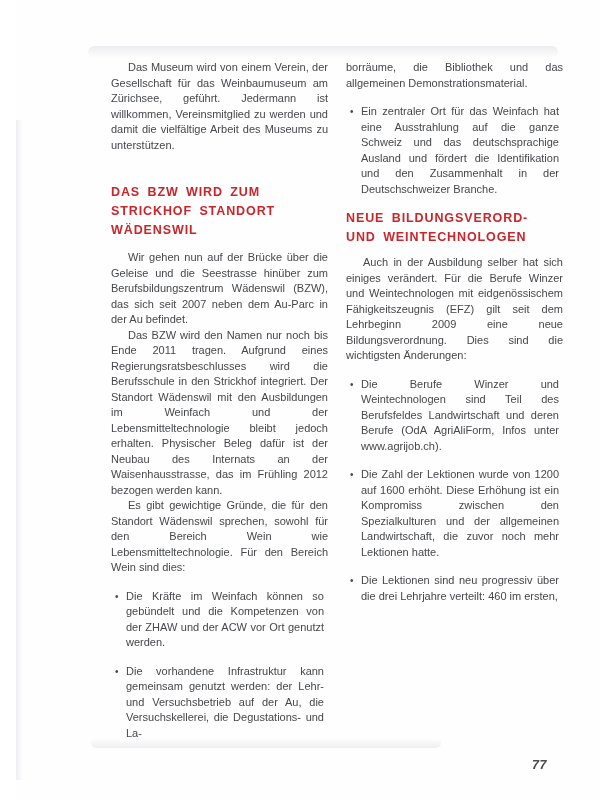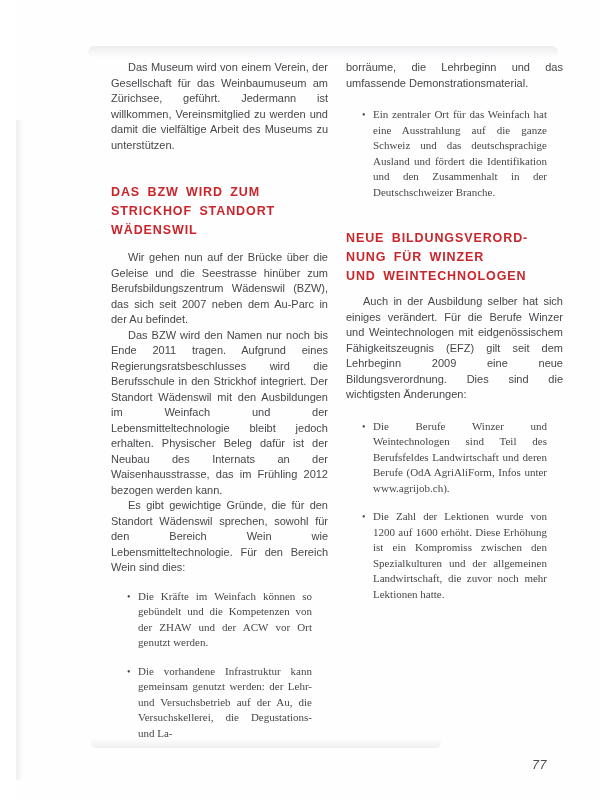--- a/index.html
+++ b/index.html
@@ -50,43 +50,43 @@
     color:var(--accent-red);
     font-size:12.5px;
     line-height:19px;
     font-weight:700;
     letter-spacing:0.9px;
     word-spacing:3px;
     text-align:left;
   }
   .heading .hline{display:block;}
   .heading-left{margin-top:30px;margin-bottom:10px;}
-  .heading-right{margin-top:29px;margin-bottom:8px;}
+  .heading-right{margin-top:12px;margin-bottom:8px;}
   ul.bullets{
     list-style:none;
-    margin:16px;padding:0;font-family:Liberation Serif, serif;
+    margin:4px;padding:0;
   }
   ul.bullets li{
     margin-top:13px;
     padding-left:11px;
     position:relative;
   }
   ul.bullets li::before{
     content:"\2022";
     position:absolute;
     left:0;top:0;
     font-size:10px;
   }
   ul.bullets.first-gap{margin-top:5px;}
   .cont-gap{margin-top:7px;}
   .page-number{
     position:absolute;
     left:516px;top:758px;
     font-size:12.5px;
-    font-weight:400;
+    font-weight:700;
     font-style:italic;
     color:var(--page-number);
     letter-spacing:0.5px;
   }
 </style>
 </head>
 <body>
 
 <div class="sheet">
 
@@ -107,35 +107,35 @@
     <p class="body indent">Das BZW wird den Namen nur noch bis Ende 2011 tragen. Aufgrund eines Regierungsratsbeschlusses wird die Berufsschule in den Strickhof integriert. Der Standort Wädenswil mit den Ausbildungen im Weinfach und der Lebensmitteltechnologie bleibt jedoch erhalten. Physischer Beleg dafür ist der Neubau des Internats an der Waisenhausstrasse, das im Frühling 2012 bezogen werden kann.</p>
     <p class="body indent">Es gibt gewichtige Gründe, die für den Standort Wädenswil sprechen, sowohl für den Bereich Wein wie Lebensmitteltechnologie. Für den Bereich Wein sind dies:</p>
 
     <ul class="bullets first-gap">
       <li>Die Kräfte im Weinfach können so gebündelt und die Kompetenzen von der ZHAW und der ACW vor Ort genutzt werden.</li>
       <li>Die vorhandene Infrastruktur kann gemeinsam genutzt werden: der Lehr- und Versuchsbetrieb auf der Au, die Versuchskellerei, die Degustations- und La-</li>
     </ul>
   </div>
 
   <div class="col col-right">
-    <p class="body">borräume, die Lehrbeginn und das umfassende Demonstrationsmaterial.</p>
+    <p class="body">borräume, die Bibliothek und das allgemeinen Demonstrationsmaterial.</p>
 
     <ul class="bullets cont-gap">
       <li>Ein zentraler Ort für das Weinfach hat eine Ausstrahlung auf die ganze Schweiz und das deutschsprachige Ausland und fördert die Identifikation und den Zusammenhalt in der Deutschschweizer Branche.</li>
     </ul>
 
     <h2 class="heading heading-right">
       <span class="hline">NEUE BILDUNGSVERORD-</span>
-      <span class="hline">NUNG FÜR WINZER</span>
       <span class="hline">UND WEINTECHNOLOGEN</span>
     </h2>
 
     <p class="body indent">Auch in der Ausbildung selber hat sich einiges verändert. Für die Berufe Winzer und Weintechnologen mit eidgenössischem Fähigkeitszeugnis (EFZ) gilt seit dem Lehrbeginn 2009 eine neue Bildungsverordnung. Dies sind die wichtigsten Änderungen:</p>
 
     <ul class="bullets">
       <li>Die Berufe Winzer und Weintechnologen sind Teil des Berufsfeldes Landwirtschaft und deren Berufe (OdA AgriAliForm, Infos unter www.agrijob.ch).</li>
       <li>Die Zahl der Lektionen wurde von 1200 auf 1600 erhöht. Diese Erhöhung ist ein Kompromiss zwischen den Spezialkulturen und der allgemeinen Landwirtschaft, die zuvor noch mehr Lektionen hatte.</li>
+      <li>Die Lektionen sind neu progressiv über die drei Lehrjahre verteilt: 460 im ersten,</li>
     </ul>
   </div>
 
   <div class="page-number">77</div>
 
 </div>
 
 </body></html>

